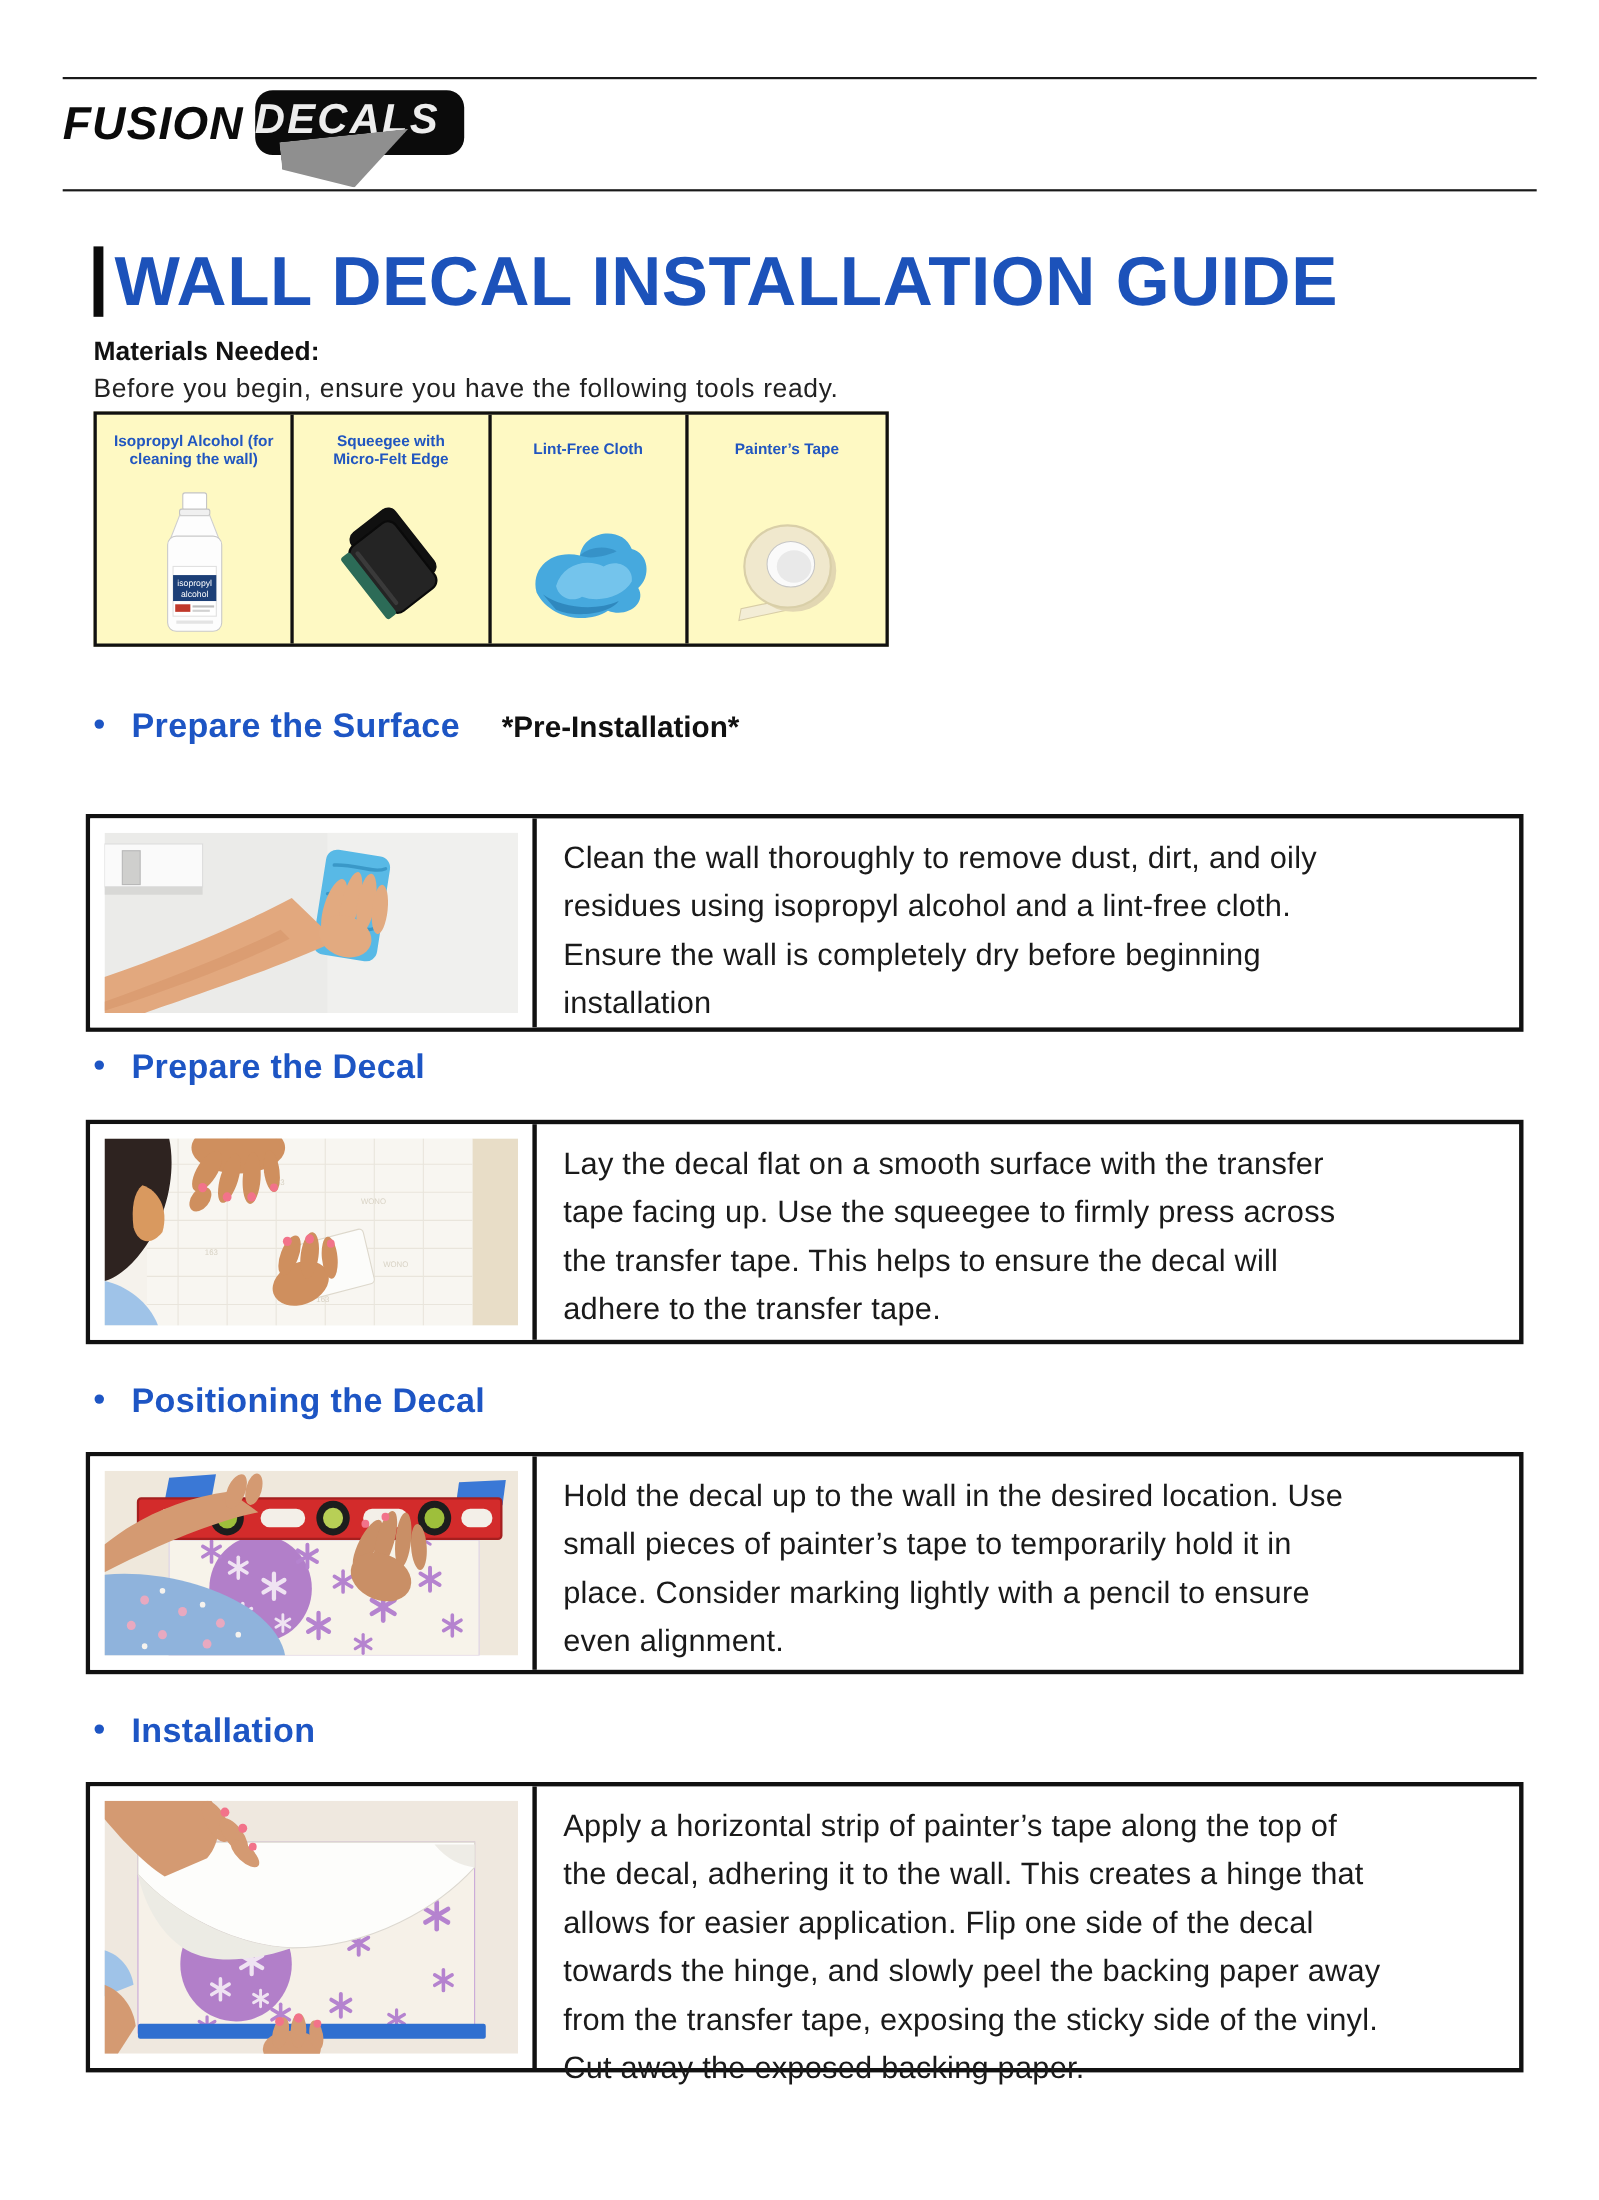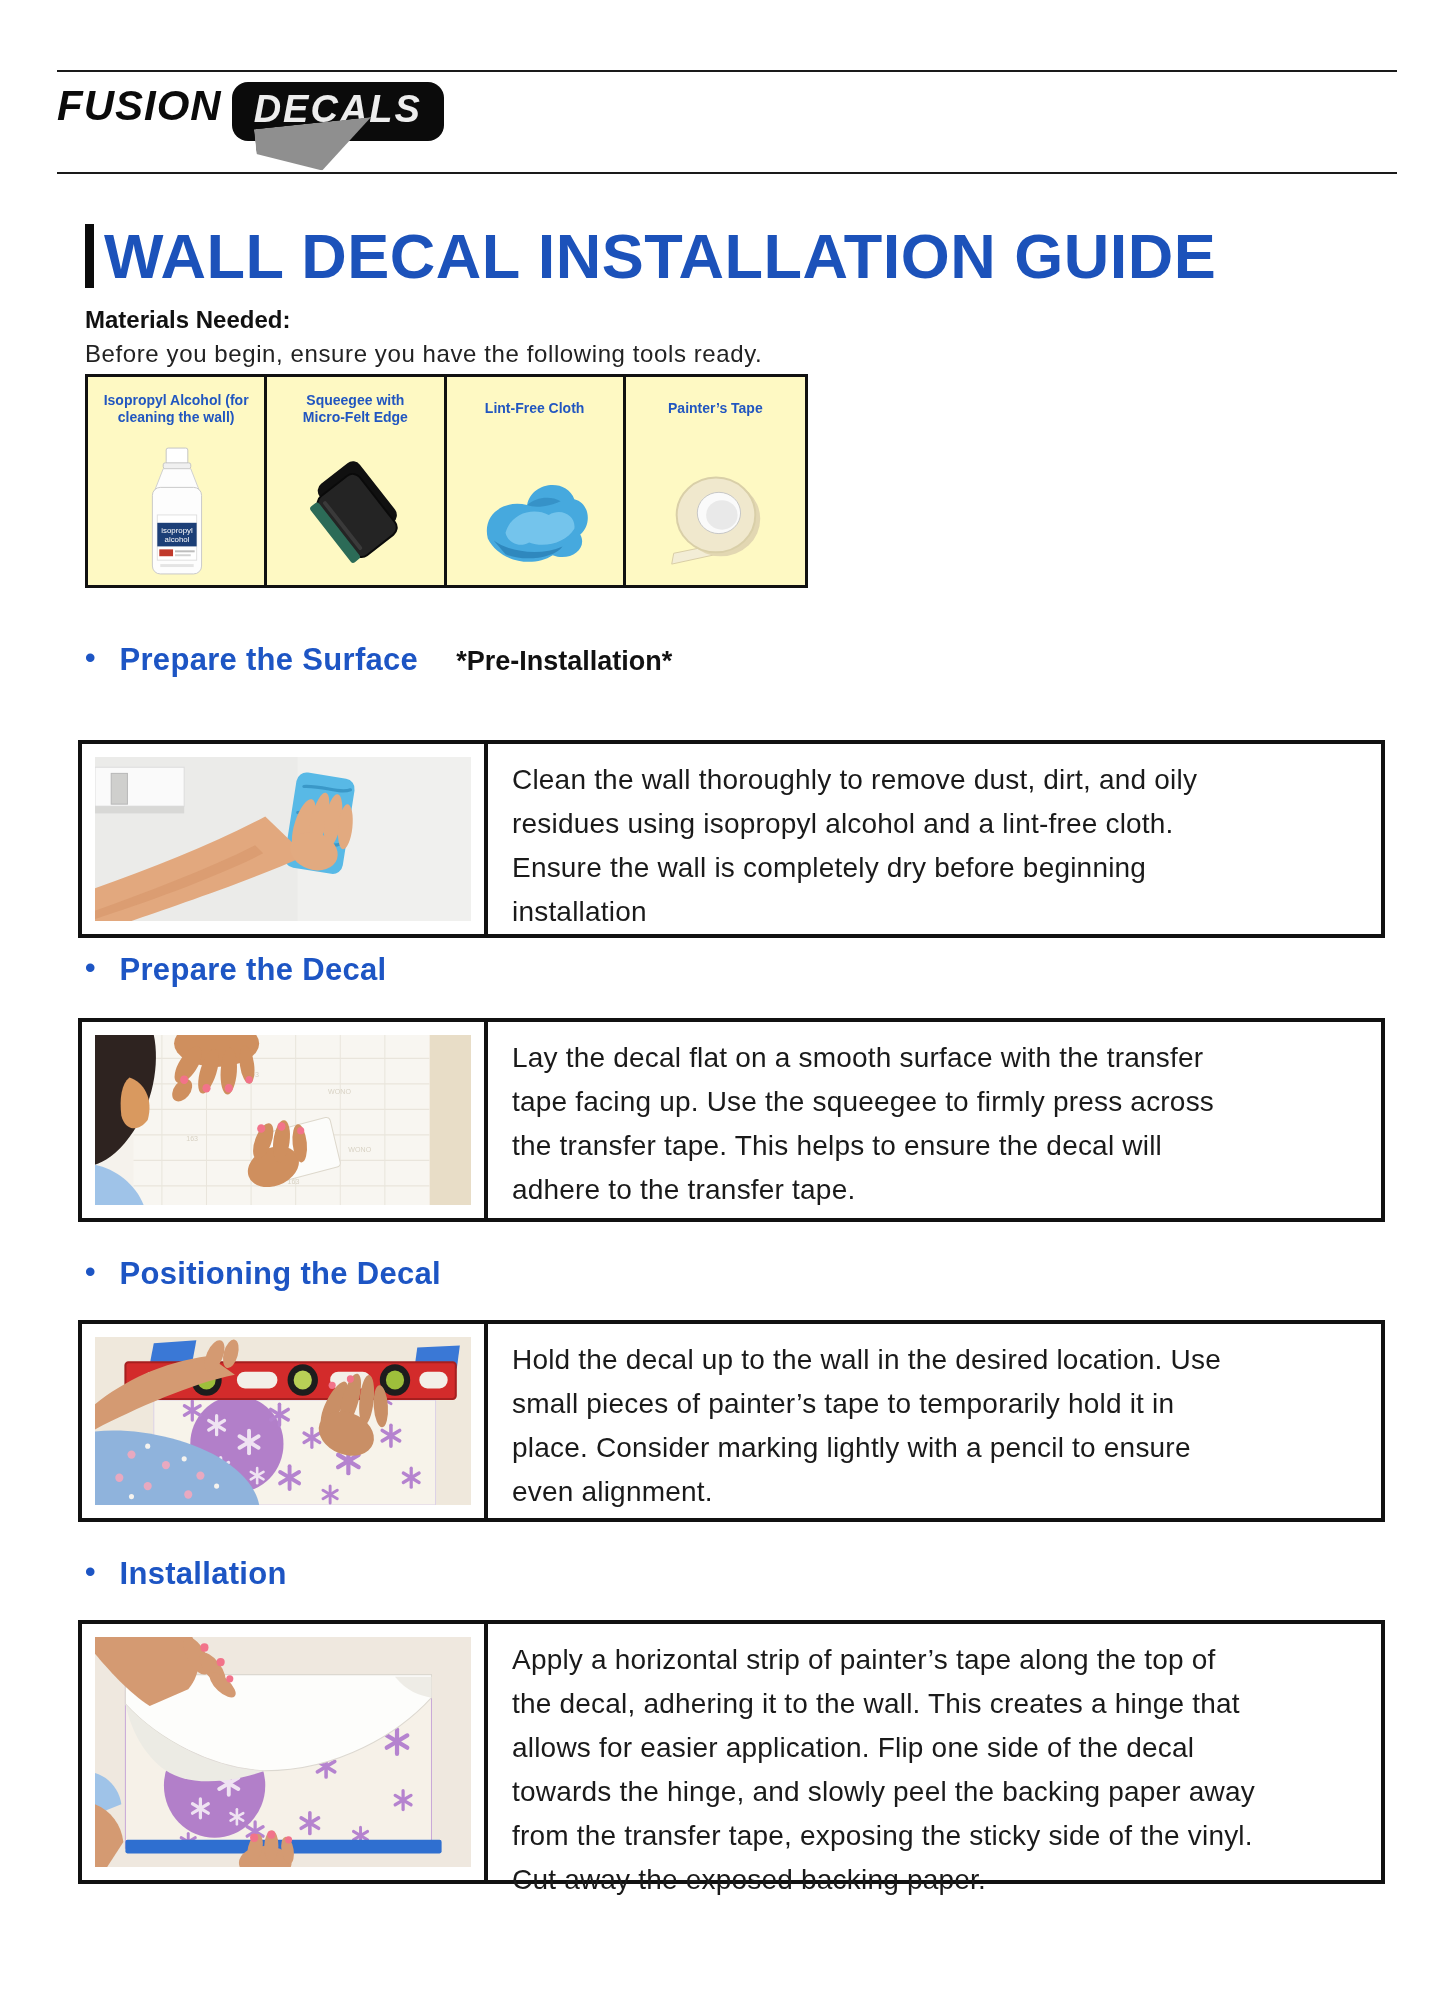--- a/index.html
+++ b/index.html
@@ -5,27 +5,27 @@
   html,body{margin:0;padding:0;background:#ffffff;}
   .page{
     position:relative;width:1454px;height:2000px;margin:0 auto;background:#ffffff;
     font-family:"Liberation Sans","DejaVu Sans",sans-serif;color:#1a1a1a;overflow:hidden;
   }
   .rule{position:absolute;left:57px;width:1340px;height:2px;background:#1a1a1a;}
   .rule-top{top:70px;}
   .rule-bottom{top:172px;}
 
   
-  .logo-row{position:absolute;left:57px;top:82px;display:flex;gap:10px;}
+  .logo-row{position:absolute;left:57px;top:82px;display:flex;align-items:center;gap:10px;}
   .brand-first{
     font-size:42px;font-weight:900;font-style:italic;text-transform:uppercase;
     color:#0b0b0b;letter-spacing:1px;
   }
   .brand-box{
-    position:relative;background:#0b0b0b;border-radius:16px;padding:6px 22px 10px 22px;
+    position:relative;background:#0b0b0b;border-radius:16px;padding:6px 22px 10px 0;
   }
   .brand-second{
     font-size:38px;font-weight:900;font-style:italic;text-transform:uppercase;
     color:#ededed;letter-spacing:2px;
   }
   .logo-fold{
     position:absolute;left:24px;bottom:-30px;width:118px;height:48px;background:#8f8f8f;
     clip-path:polygon(0 0,100% 0,54% 100%,0 52%);transform:rotate(-6deg);
   }
 

